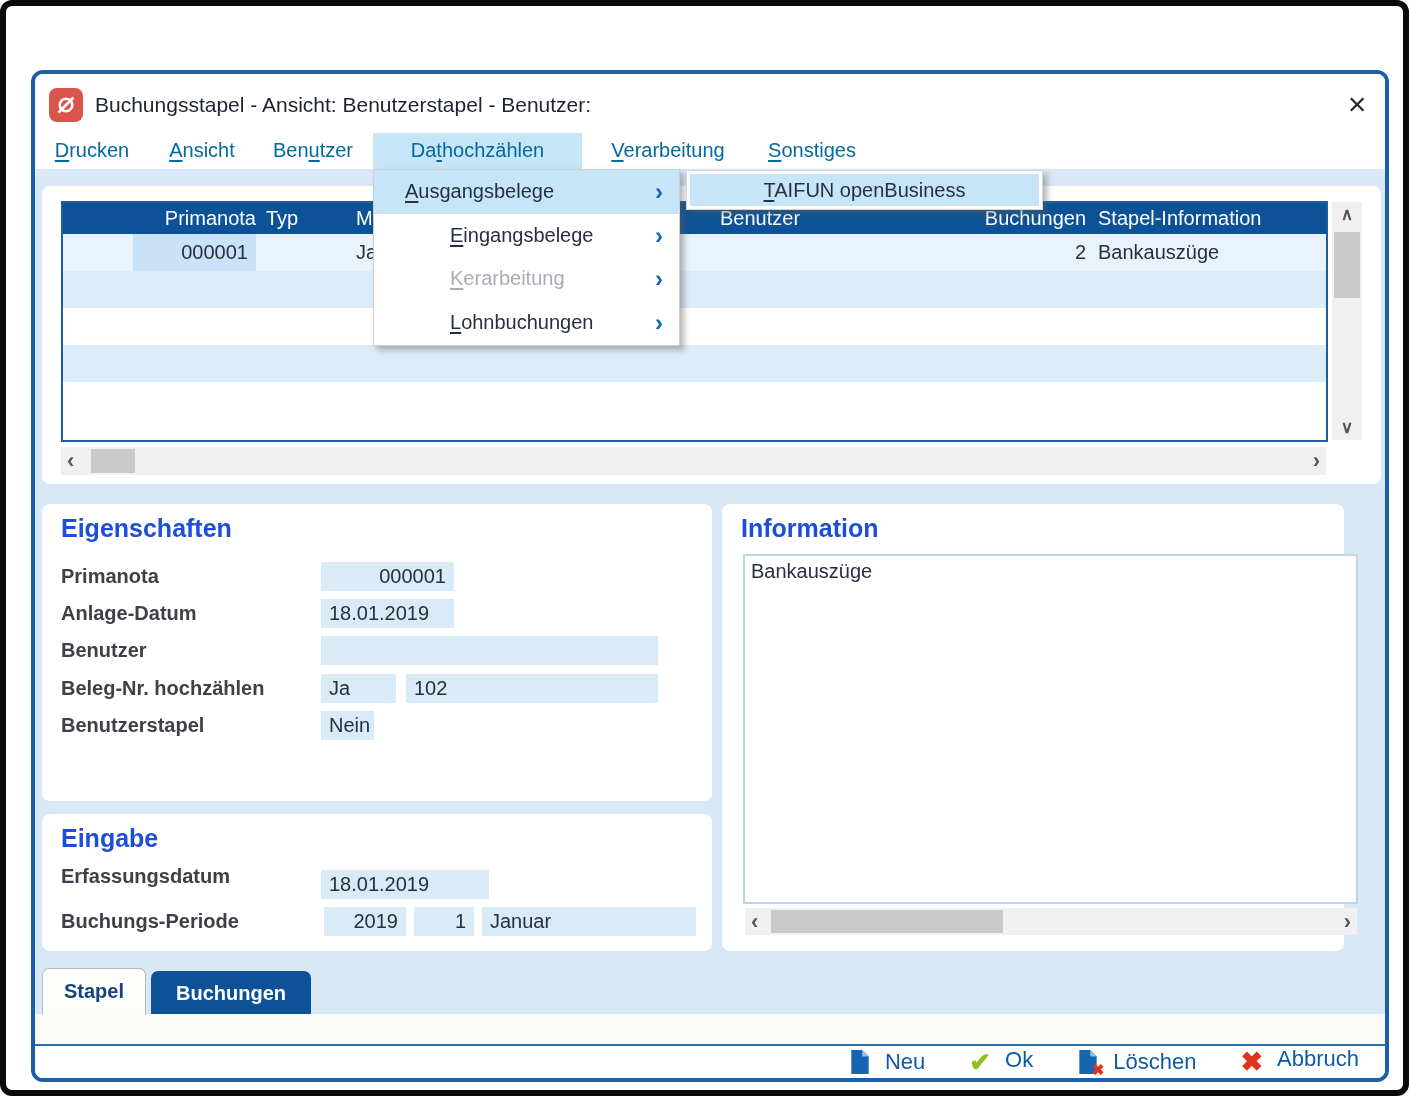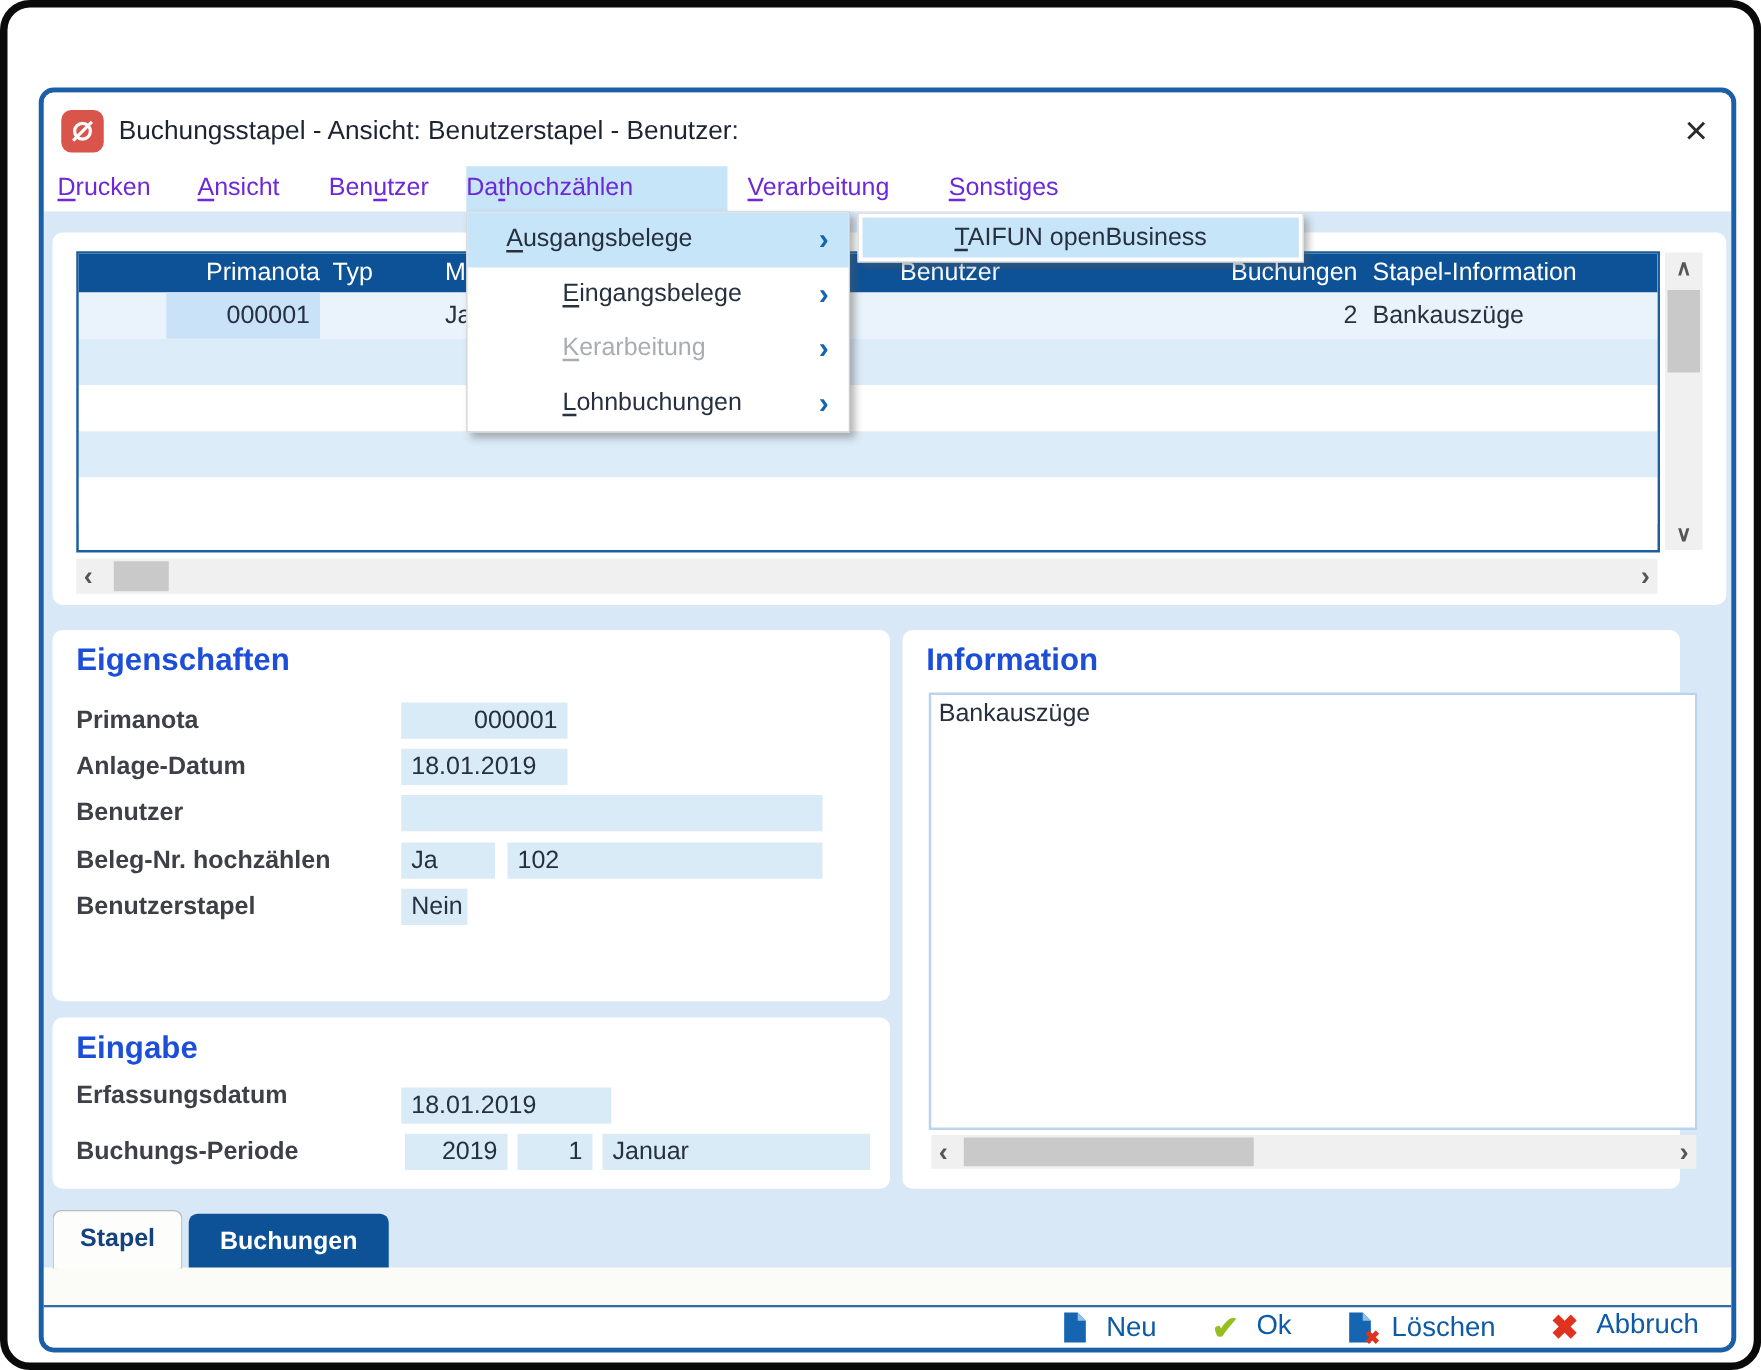--- a/index.html
+++ b/index.html
@@ -1,33 +1,33 @@
 <!DOCTYPE html>
 <html><head>
 <meta charset="utf-8">
 <style>
   * { margin:0; padding:0; box-sizing:border-box; }
   html,body { width:1409px; height:1096px; background:#fff; font-family:"Liberation Sans", sans-serif; }
   .frame { position:absolute; left:0; top:0; width:1409px; height:1096px;
-           border:6px solid #0a0a0a; border-radius:24px; background:#fff; }
+           border:6px solid #0a0a0a; border-radius:12px; background:#fff; }
   .window { position:absolute; left:25px; top:64px; width:1358px; height:1012px;
             border:4px solid #1b5fa9; border-radius:12px; background:#fff; overflow:hidden; }
 
   
   .titlebar { position:absolute; left:0; top:0; width:1350px; height:59px; background:#fff; }
   .logo { position:absolute; left:14px; top:14px; width:34px; height:34px; background:#d9544a;
           border-radius:8px; display:flex; align-items:center; justify-content:center; }
   .title { position:absolute; left:60px; top:15px; font-size:21px; color:#1c2430; line-height:32px; }
   .close { position:absolute; left:1302px; top:10px; width:40px; height:40px; text-align:center;
            line-height:40px; font-size:32px; color:#2a2a2a; cursor:default; }
 
   
   .menubar { position:absolute; left:0; top:59px; width:1350px; height:36px; background:#fff; z-index:5; }
-  .mi { position:absolute; top:0; height:36px; line-height:34px; text-align:left;
-        font-size:20px; color:#6d28d9; }
+  .mi { position:absolute; top:0; height:36px; line-height:34px; text-align:center;
+        font-size:20px; color:#0369a1; }
   .mi.hl { background:#c7e5f9; }
   .u { text-decoration:underline; text-underline-offset:3px; }
 
   
   .content { position:absolute; left:0; top:95px; width:1350px; height:909px;
              background:#d9e8f6; border-radius:0 0 8px 8px; }
   .panel { position:absolute; background:#fff; border-radius:8px; }
   .panel-title { position:absolute; left:19px; top:10px; font-size:25px; font-weight:600; color:#1d4ed8; }
   .label { position:absolute; left:19px; height:29px; line-height:29px;
            font-size:20px; font-weight:600; color:#3d4147; }

